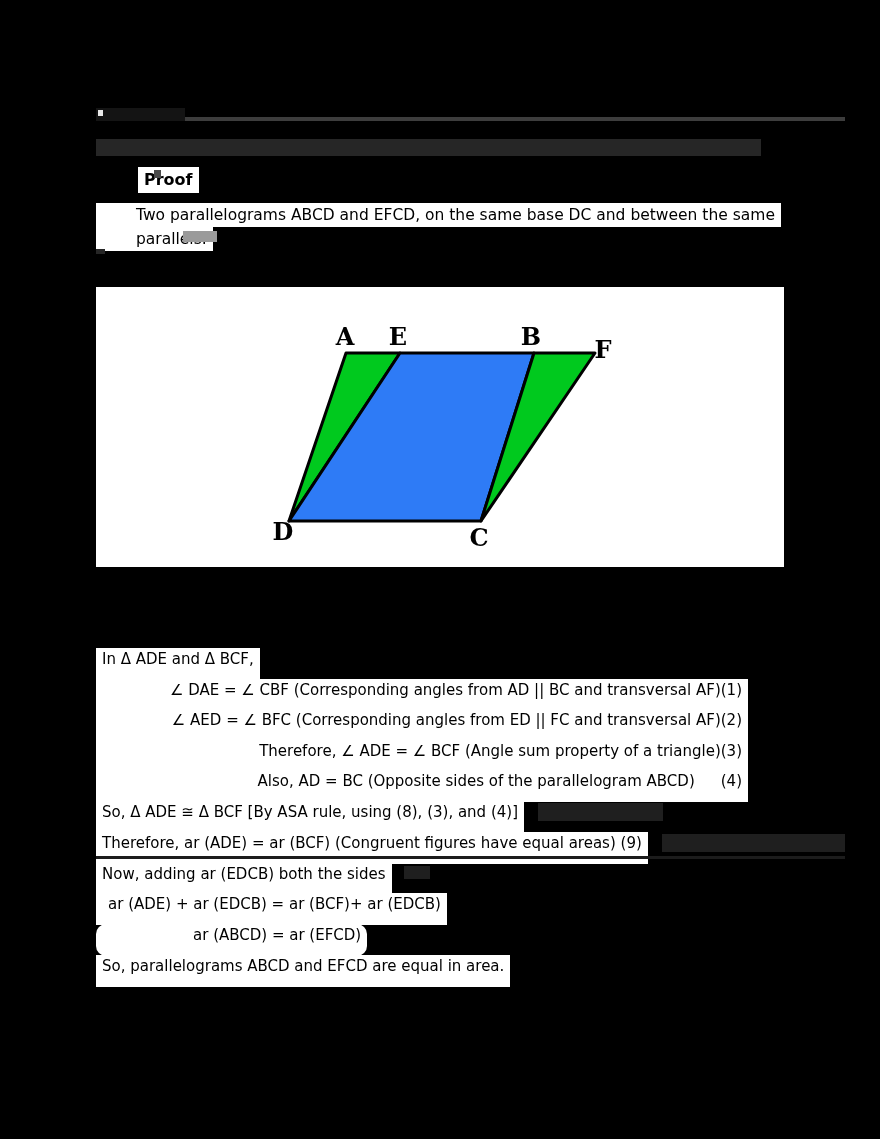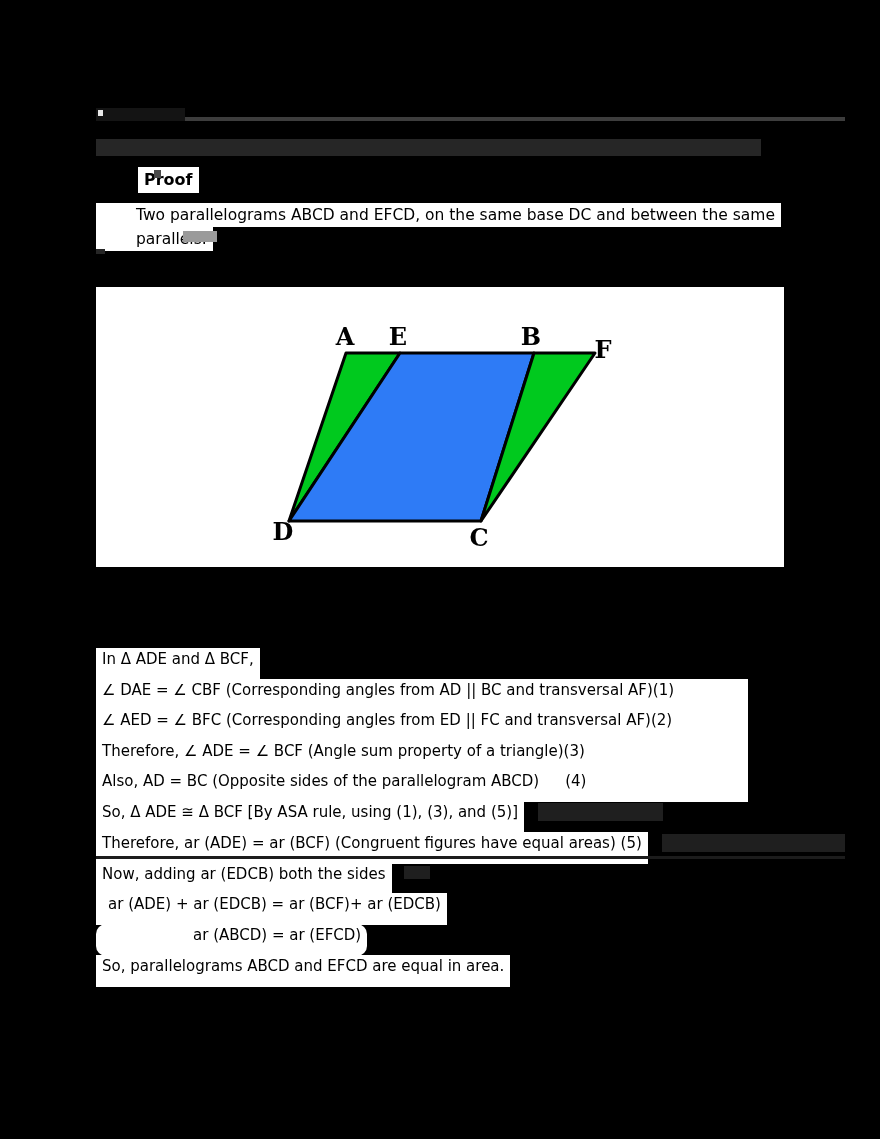--- a/index.html
+++ b/index.html
@@ -14,21 +14,21 @@
     padding:0 6px; white-space:nowrap; display:inline-block;
   }
   .given {
     height:24px; line-height:24px; font-size:15.5px;padding-left:40px;
   }
   .proof-label {
     top:167px; left:96px; height:26px; line-height:26px;
     font-weight:bold; font-size:16px;margin-left:42px;
   }
   .fullrow {
-    left:96px; width:652px; display:flex; justify-content:flex-start;
+    left:96px; width:652px; display:flex; justify-content:flex-end;
   }
   .redact { position:absolute; }
   .figure {
     position:absolute; left:96px; top:287px; width:688px; height:280px;
     background:#ffffff;
   }
   .vlabel {
     font-family:"DejaVu Serif", serif; font-weight:bold; font-size:24px;
   }
   .indent-eq { padding-left:97px; }
@@ -87,26 +87,26 @@
   <span>Therefore, ∠ ADE = ∠ BCF (Angle sum property of a triangle)</span>
   <span>(3)</span>
 </div>
 
 <div class="whitebox fullrow" style="top:770px;gap:26px;">
   <span>Also, AD = BC (Opposite sides of the parallelogram ABCD)</span>
   <span>(4)</span>
 </div>
 
 <div class="whitebox" style="left:96px; top:801px;">
-  <span>So, Δ ADE ≅ Δ BCF [By ASA rule, using (1), (3), and (5)]</span>
+  <span>So, Δ ADE ≅ Δ BCF [By ASA rule, using (8), (3), and (4)]</span>
 </div>
 <div class="redact" style="left:538px; top:803px; width:125px; height:18px; background:#1f1f1f;"></div>
 
 <div class="whitebox" style="left:96px; top:832px;">
-  <span>Therefore, ar (ADE) = ar (BCF) (Congruent figures have equal areas) (5)</span>
+  <span>Therefore, ar (ADE) = ar (BCF) (Congruent figures have equal areas) (9)</span>
 </div>
 <div class="redact" style="left:662px; top:834px; width:183px; height:18px; background:#1f1f1f;"></div>
 <div class="redact" style="left:96px; top:856px; width:749px; height:3px; background:#1c1c1c;"></div>
 
 <div class="whitebox" style="left:96px; top:863px;">
   <span>Now, adding ar (EDCB) both the sides</span>
 </div>
 <div class="redact" style="left:404px; top:866px; width:26px; height:13px; background:#1f1f1f;"></div>
 
 <div class="whitebox indent-sp" style="left:96px; top:893px;">

